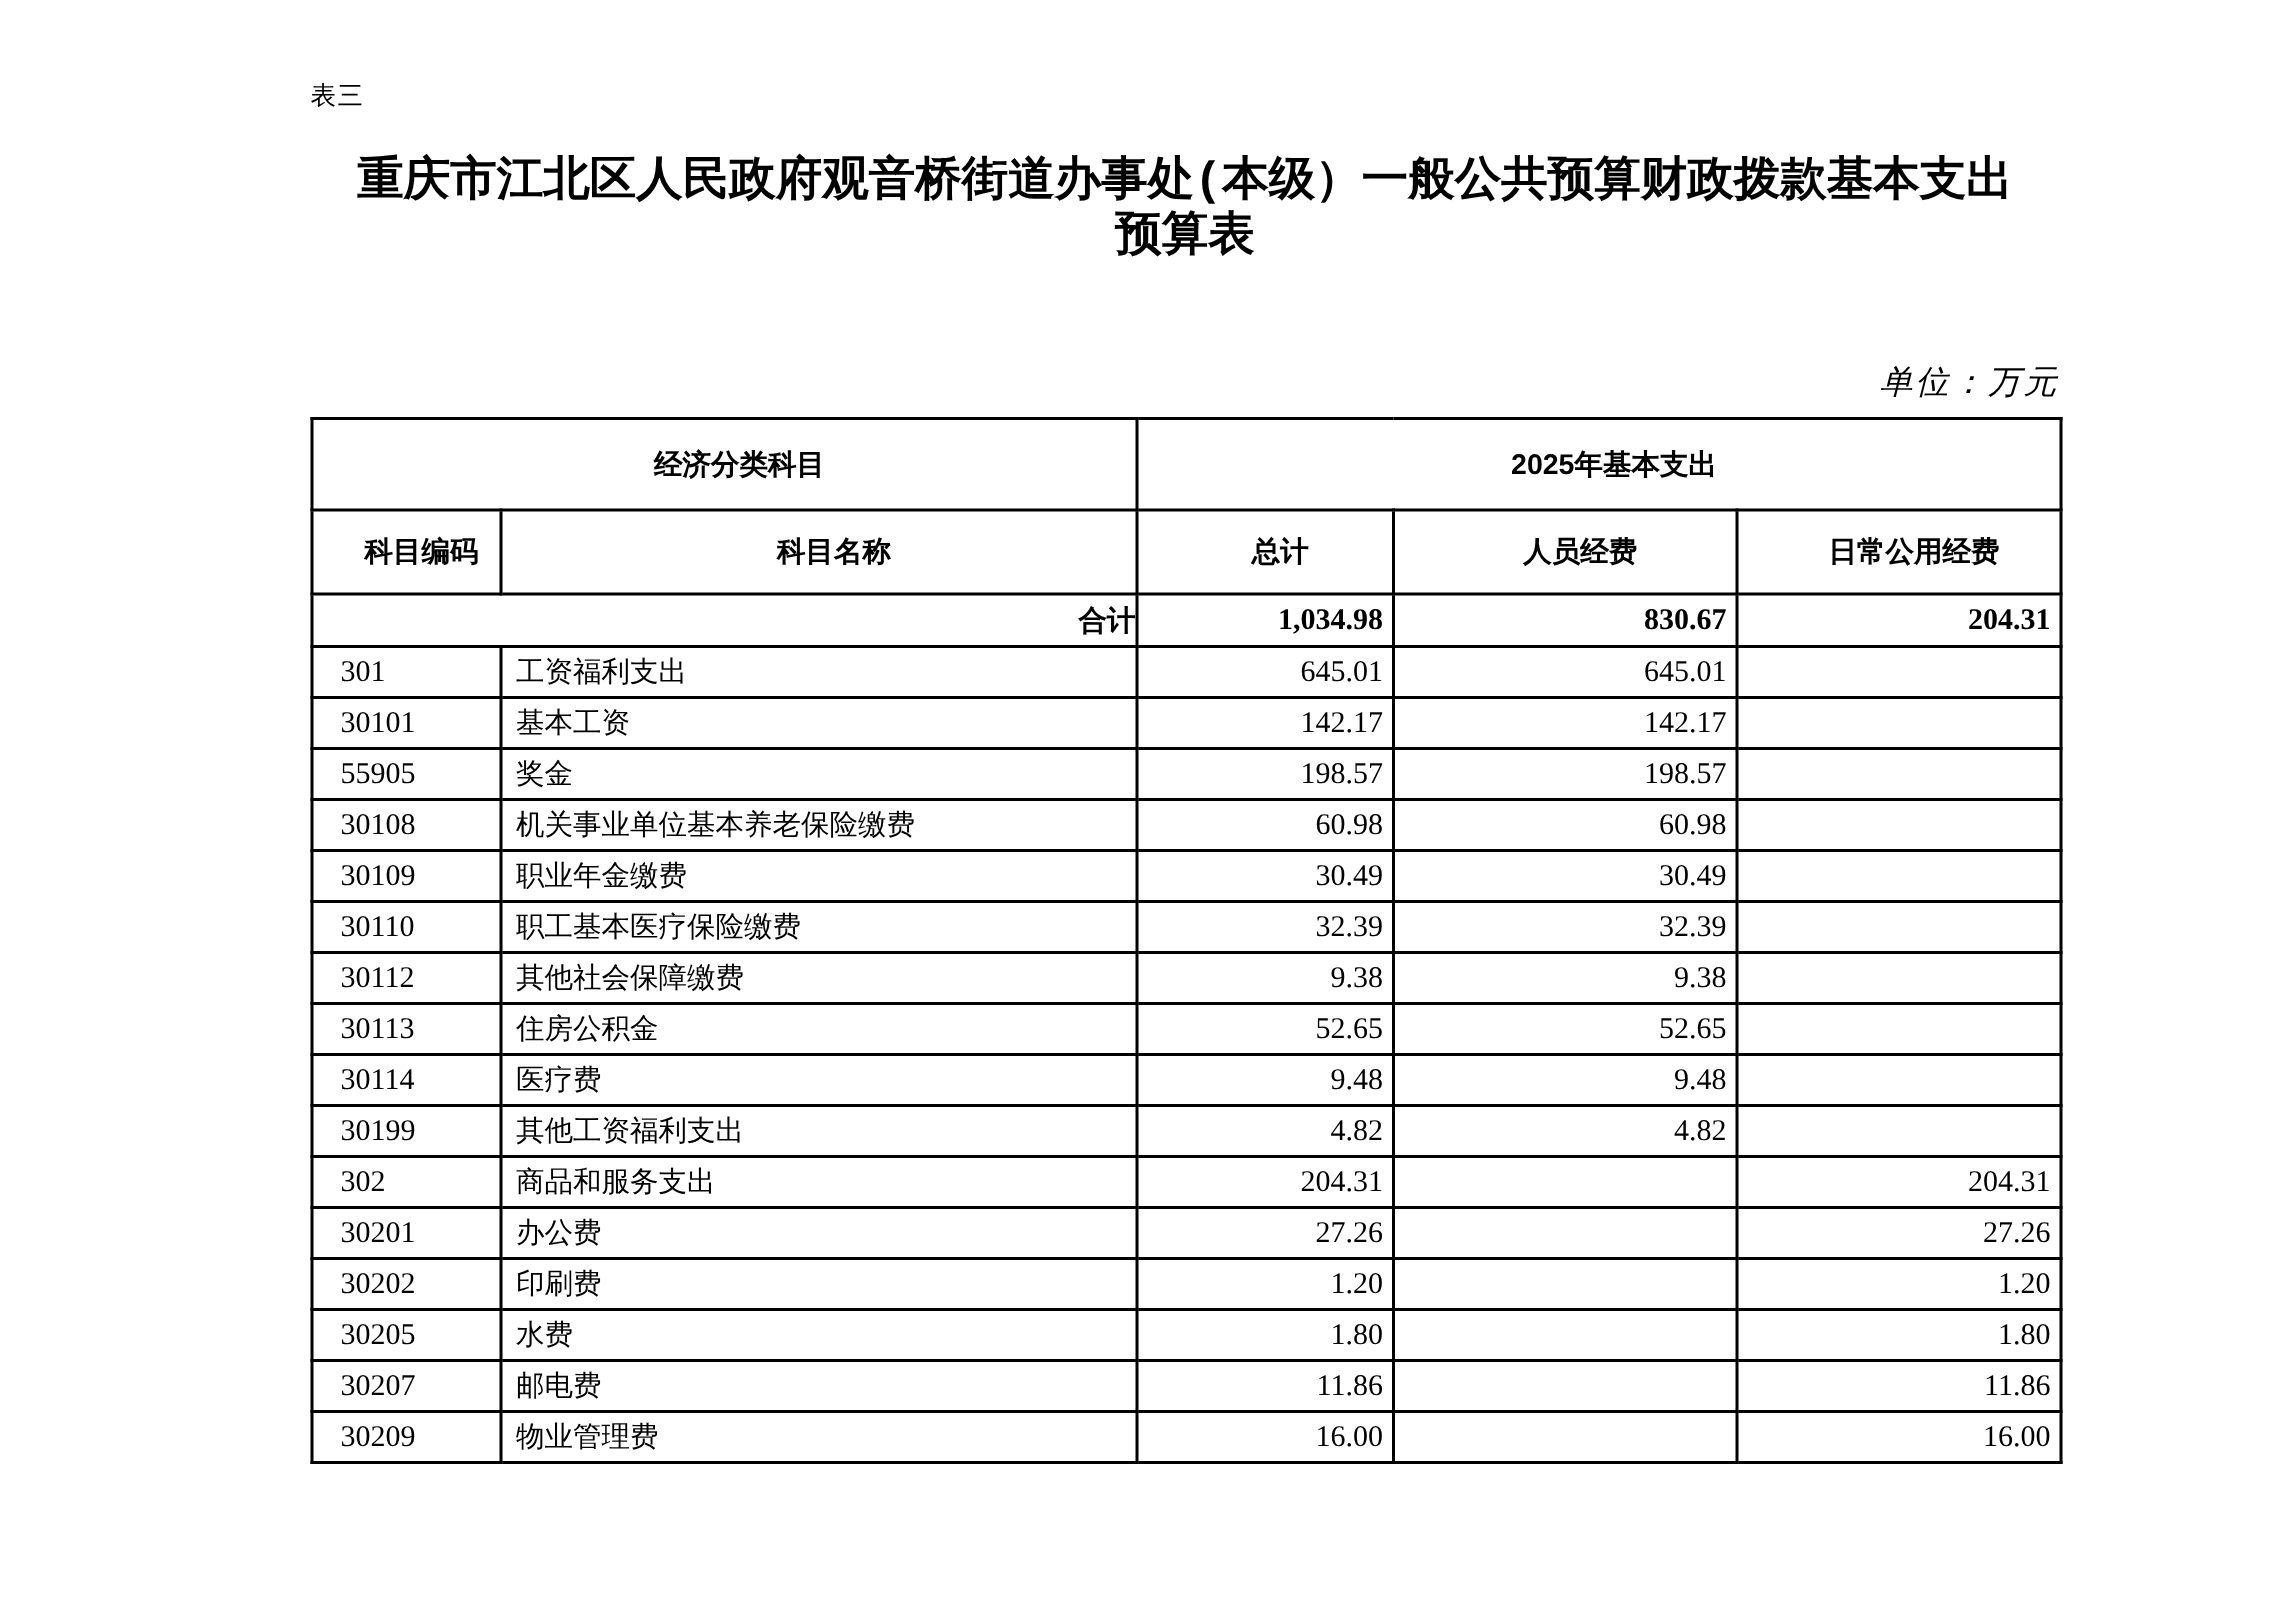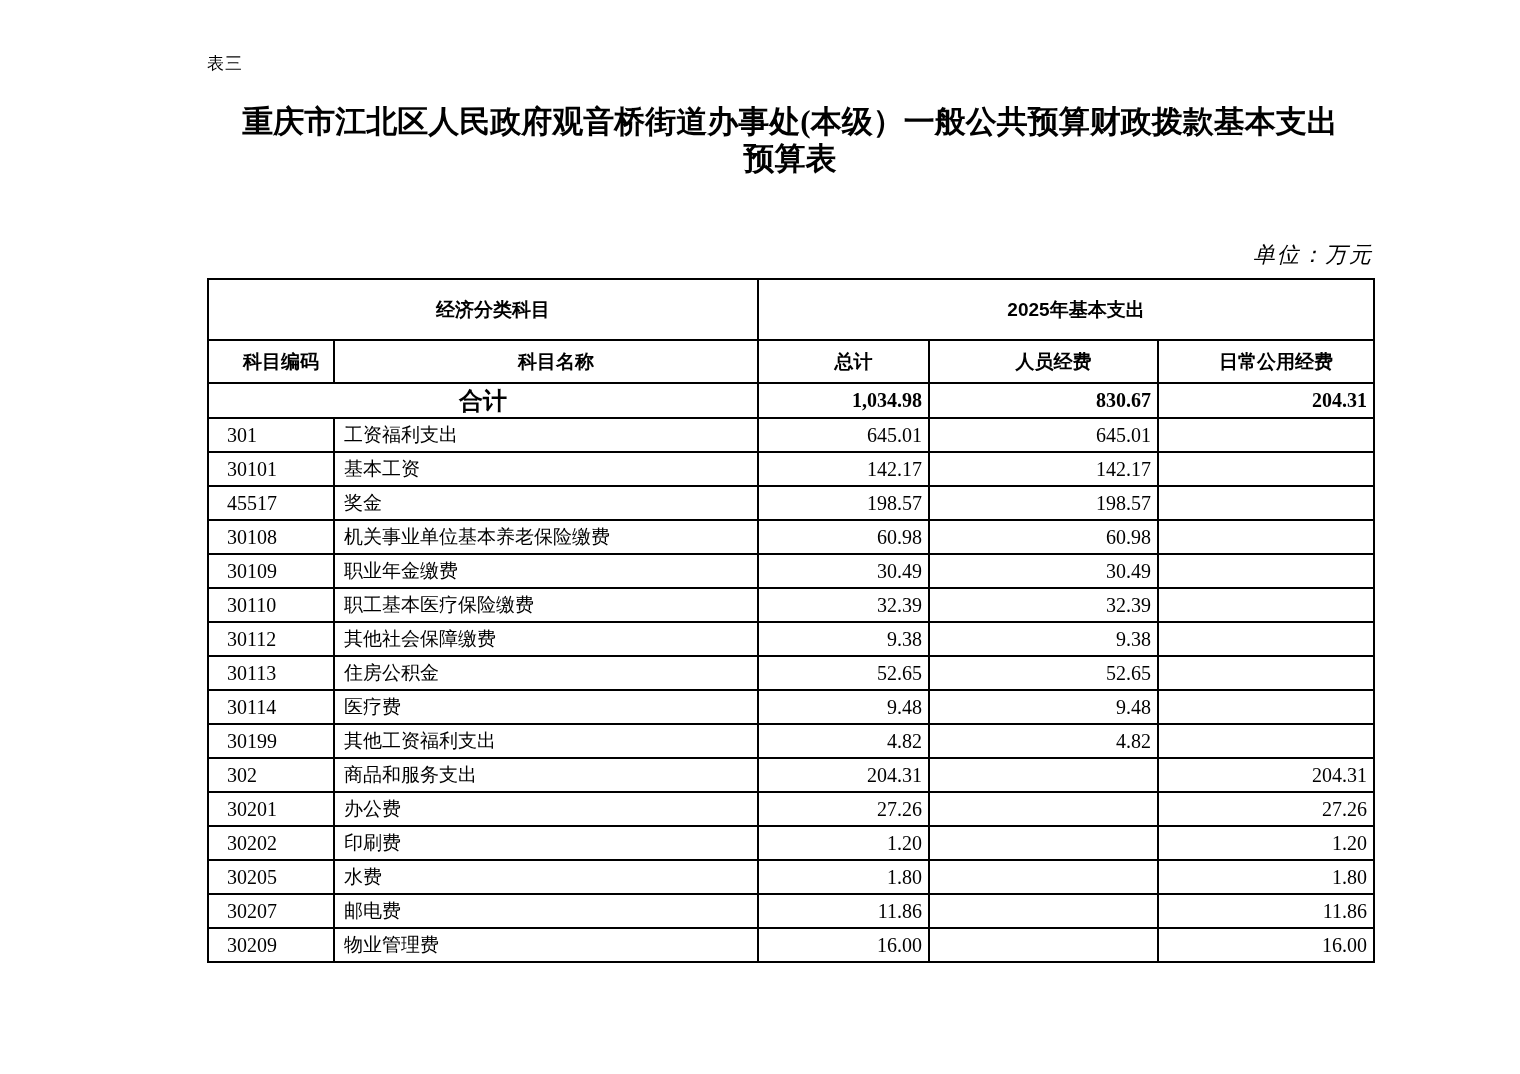--- a/index.html
+++ b/index.html
@@ -27,21 +27,21 @@
   .doc-title {
     position: absolute;
     left: 177px;
     top: 103px;
     width: 1226px;
     margin: 0;
     text-align: center;
     font-size: 31px;
     font-weight: bold;
     line-height: 37px;
-    font-family: Liberation Serif, serif;
+    font-family: Liberation Mono, monospace;
   }
   .unit-note {
     position: absolute;
     left: 207px;
     top: 240px;
     width: 1166px;
     text-align: right;
     font-size: 22px;
     font-style: italic;
     letter-spacing: 2px;
@@ -63,30 +63,30 @@
     vertical-align: middle;
   }
   .budget-table thead th {
     font-family: "Liberation Sans", "DejaVu Sans", sans-serif;
     font-weight: bold;
     font-size: 19px;
     text-align: center;
     padding-left: 20px;
   }
   .hrow-group th { height: 61px; }
-  .hrow-cols  th { height: 43px; }
+  .hrow-cols  th { height: 56px; }
   .total-row td {
     height: 35px;
     font-weight: bold;
     font-size: 20px;
   }
   .total-row .name-merged {
-    text-align: center;
+    text-align: right;
     font-family: "Liberation Sans", "DejaVu Sans", sans-serif;
-    font-size: 24px;
+    font-size: 19px;
   }
   tbody tr.data-row td { height: 34px; }
   td.code {
     text-align: left;
     padding-left: 18px;
     font-size: 20px;
   }
   td.name {
     text-align: left;
     padding-left: 9px;
@@ -147,21 +147,21 @@
           <td class="num"></td>
         </tr>
         <tr class="data-row">
           <td class="code">30101</td>
           <td class="name">基本工资</td>
           <td class="num">142.17</td>
           <td class="num">142.17</td>
           <td class="num"></td>
         </tr>
         <tr class="data-row">
-          <td class="code">45517</td>
+          <td class="code">55905</td>
           <td class="name">奖金</td>
           <td class="num">198.57</td>
           <td class="num">198.57</td>
           <td class="num"></td>
         </tr>
         <tr class="data-row">
           <td class="code">30108</td>
           <td class="name">机关事业单位基本养老保险缴费</td>
           <td class="num">60.98</td>
           <td class="num">60.98</td>

